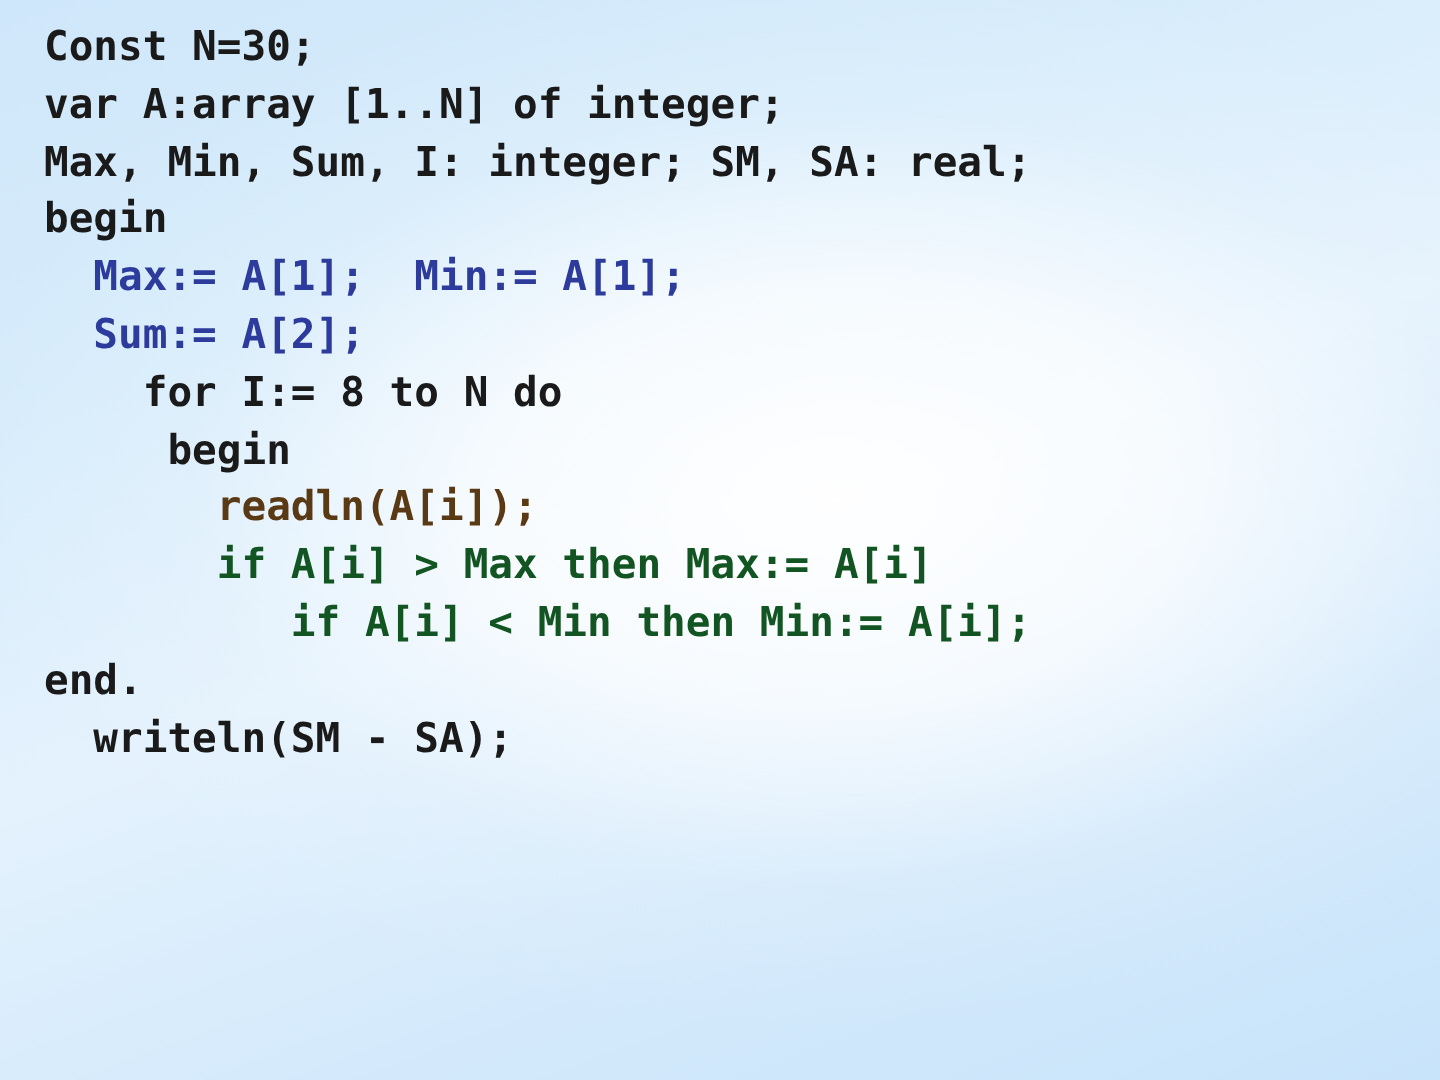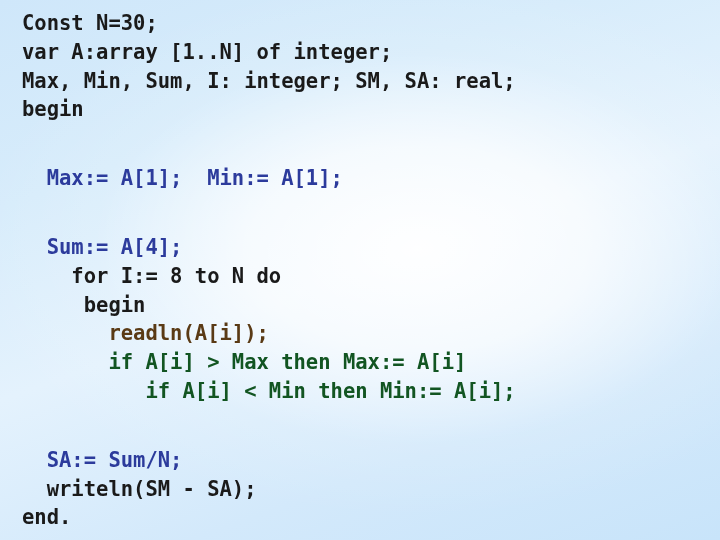--- a/index.html
+++ b/index.html
@@ -35,37 +35,36 @@
     font-family: "DejaVu Sans Mono", monospace;
     font-size: 20.5px;
     line-height: 28.8px;
     font-weight: bold;
     white-space: pre;
     letter-spacing: 0px;
     padding-left: 22px;
     color: #000000;
   }
   .c-black  { color: #1a1a1a; }
-  .c-blue   { color: #2c3b9c; margin-top: 40px; }
+  .c-blue   { color: #2c3b9c; }
   .c-brown  { color: #5a3a15; }
   .c-green  { color: #125522; }
 </style>
 </head>
 <body>
 
 <div id="slide">
   <div id="code">
       <div class="line c-black">Const N=30;</div>
       <div class="line c-black">var A:array [1..N] of integer;</div>
       <div class="line c-black">Max, Min, Sum, I: integer; SM, SA: real;</div>
       <div class="line c-black">begin</div>
       <div class="line c-blue">  Max:= A[1];  Min:= A[1];</div>
-      <div class="line c-blue">  Sum:= A[4];</div>
+      <div class="line c-blue">  Sum:= A[2];</div>
       <div class="line c-black">    for I:= 8 to N do</div>
       <div class="line c-black">     begin</div>
       <div class="line c-brown">       readln(A[i]);</div>
       <div class="line c-green">       if A[i] &gt; Max then Max:= A[i]</div>
       <div class="line c-green">          if A[i] &lt; Min then Min:= A[i];</div>
-      <div class="line c-blue">  SA:= Sum/N;</div>
+      <div class="line c-black">end.</div>
       <div class="line c-black">  writeln(SM - SA);</div>
-      <div class="line c-black">end.</div>
     </div>
 </div>
 
 </body></html>

